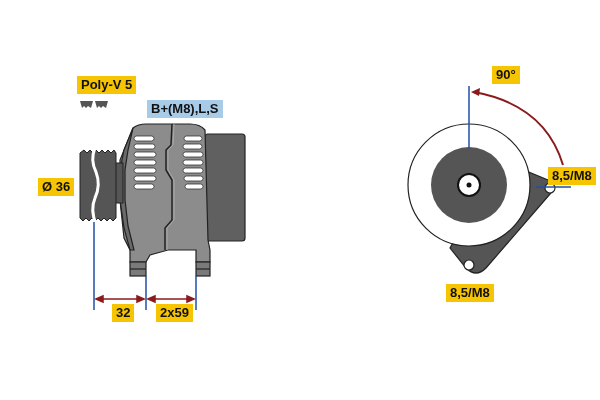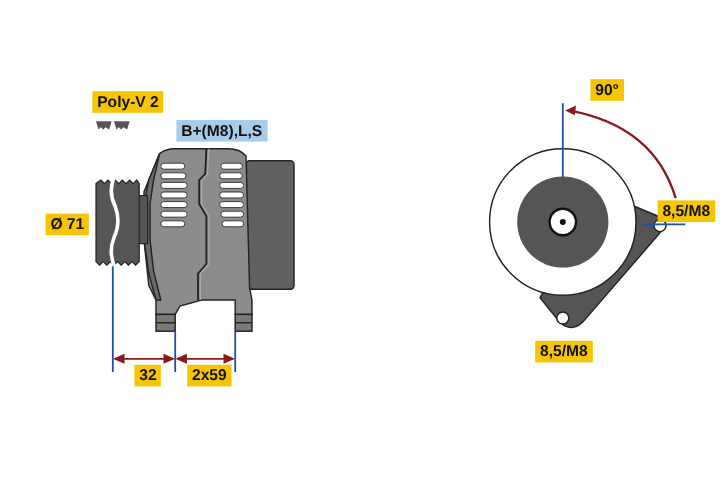--- a/index.html
+++ b/index.html
@@ -86,20 +86,20 @@
     <circle cx="469" cy="265" r="5" fill="#fff"></circle>
   </g>
   <g>
     <line x1="469" y1="86" x2="469" y2="148" stroke="#1f4fa8" stroke-width="1.5"></line>
     <line x1="536" y1="187" x2="571" y2="187" stroke="#1f4fa8" stroke-width="1.5"></line>
     <path d="M474,92 Q545,105 563,165" fill="none" stroke="#8b1a1a" stroke-width="2"></path>
     <path d="M471,92 L480,88 L479,96 Z" fill="#8b1a1a"></path>
   </g>
 </svg>
 
-<div class="label yellow" style="left:77px;top:76px;">Poly-V 2</div>
+<div class="label yellow" style="left:77px;top:76px;">Poly-V 5</div>
 <div class="label blue" style="left:147px;top:100px;">B+(M8),L,S</div>
-<div class="label yellow" style="left:38px;top:178px;">Ø 71</div>
+<div class="label yellow" style="left:38px;top:178px;">Ø 36</div>
 <div class="label yellow" style="left:112px;top:304px;">32</div>
 <div class="label yellow" style="left:156px;top:304px;">2x59</div>
 <div class="label yellow" style="left:492px;top:66px;">90°</div>
 <div class="label yellow" style="left:548px;top:167px;">8,5/M8</div>
 <div class="label yellow" style="left:446px;top:284px;">8,5/M8</div>
 
 </body></html>

